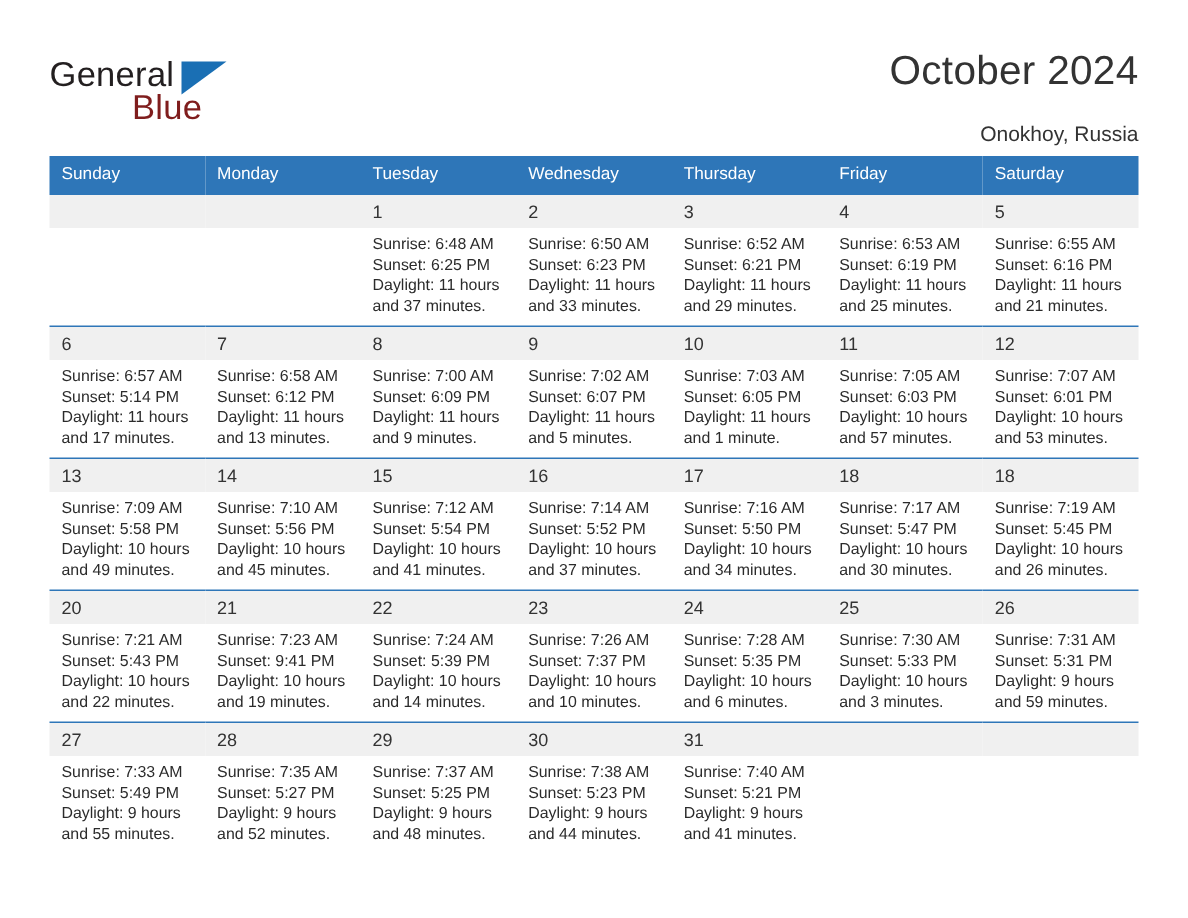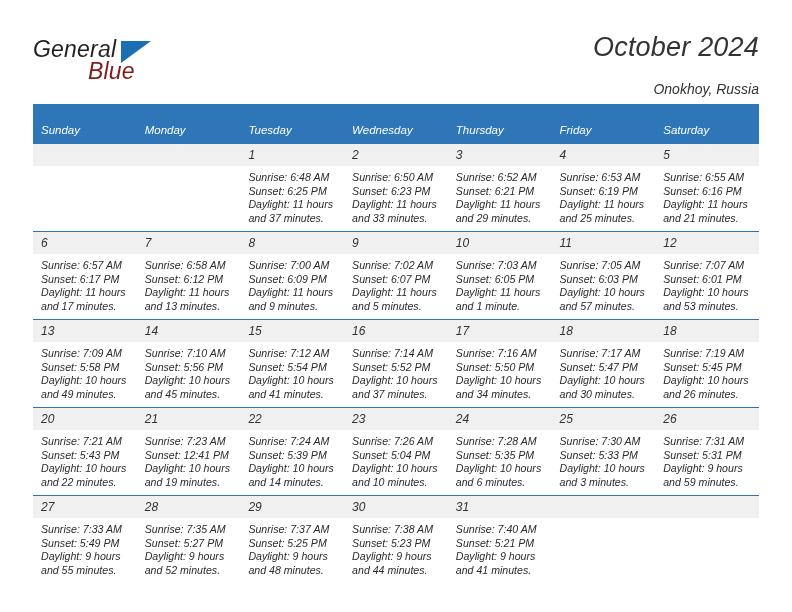--- a/index.html
+++ b/index.html
@@ -12,21 +12,20 @@
     height: 612px;
     font-family: "Liberation Sans", sans-serif;
     color: #222222;
     overflow: hidden;
   }
   .page {
     position: relative;
     width: 792px;
     height: 436px;
     box-sizing: border-box;
-    font-style: italic;
   }
 
   
   .masthead {
     position: absolute;
     left: 0;
     top: 0;
     width: 792px;
     height: 104px;
   }
@@ -93,21 +92,21 @@
     width: 726px;
     border-collapse: collapse;
     table-layout: fixed;
   }
   .calendar th {
     background: #2e76b8;
     color: #ffffff;
     font-size: 11.5px;
     font-weight: normal;
     text-align: left;
-    padding: 20px 0 7px 8px;
+    padding: 6px 0 7px 8px;
     line-height: 13px;
     border: none;
   }
   .week-row td {
     vertical-align: top;
     padding: 0;
     border: none;
     border-top: 1.5px solid #2e76b8;
     height: 87px;
   }
@@ -231,21 +230,21 @@
             <div>and 21 minutes.</div>
           </div>
         </td>
       </tr>
 
       <tr class="week-row">
         <td>
           <div class="daynum">6</div>
           <div class="cell-body">
             <div>Sunrise: 6:57 AM</div>
-            <div>Sunset: 6:17 PM</div>
+            <div>Sunset: 5:14 PM</div>
             <div>Daylight: 11 hours</div>
             <div>and 17 minutes.</div>
           </div>
         </td>
         <td>
           <div class="daynum">7</div>
           <div class="cell-body">
             <div>Sunrise: 6:58 AM</div>
             <div>Sunset: 6:12 PM</div>
             <div>Daylight: 11 hours</div>
@@ -372,39 +371,39 @@
             <div>Sunrise: 7:21 AM</div>
             <div>Sunset: 5:43 PM</div>
             <div>Daylight: 10 hours</div>
             <div>and 22 minutes.</div>
           </div>
         </td>
         <td>
           <div class="daynum">21</div>
           <div class="cell-body">
             <div>Sunrise: 7:23 AM</div>
-            <div>Sunset: 12:41 PM</div>
+            <div>Sunset: 9:41 PM</div>
             <div>Daylight: 10 hours</div>
             <div>and 19 minutes.</div>
           </div>
         </td>
         <td>
           <div class="daynum">22</div>
           <div class="cell-body">
             <div>Sunrise: 7:24 AM</div>
             <div>Sunset: 5:39 PM</div>
             <div>Daylight: 10 hours</div>
             <div>and 14 minutes.</div>
           </div>
         </td>
         <td>
           <div class="daynum">23</div>
           <div class="cell-body">
             <div>Sunrise: 7:26 AM</div>
-            <div>Sunset: 5:04 PM</div>
+            <div>Sunset: 7:37 PM</div>
             <div>Daylight: 10 hours</div>
             <div>and 10 minutes.</div>
           </div>
         </td>
         <td>
           <div class="daynum">24</div>
           <div class="cell-body">
             <div>Sunrise: 7:28 AM</div>
             <div>Sunset: 5:35 PM</div>
             <div>Daylight: 10 hours</div>

